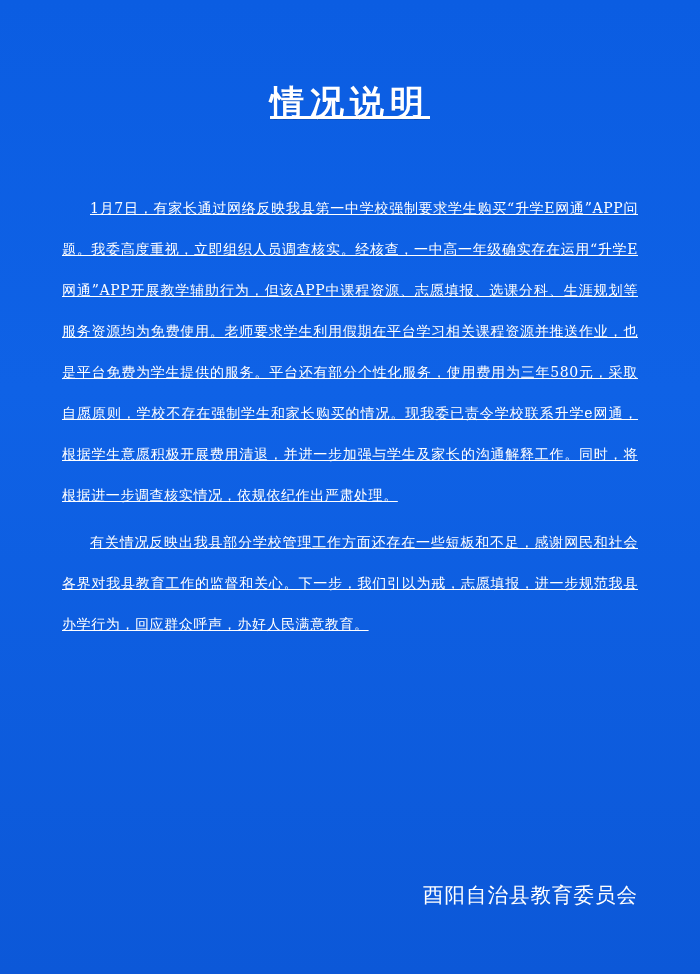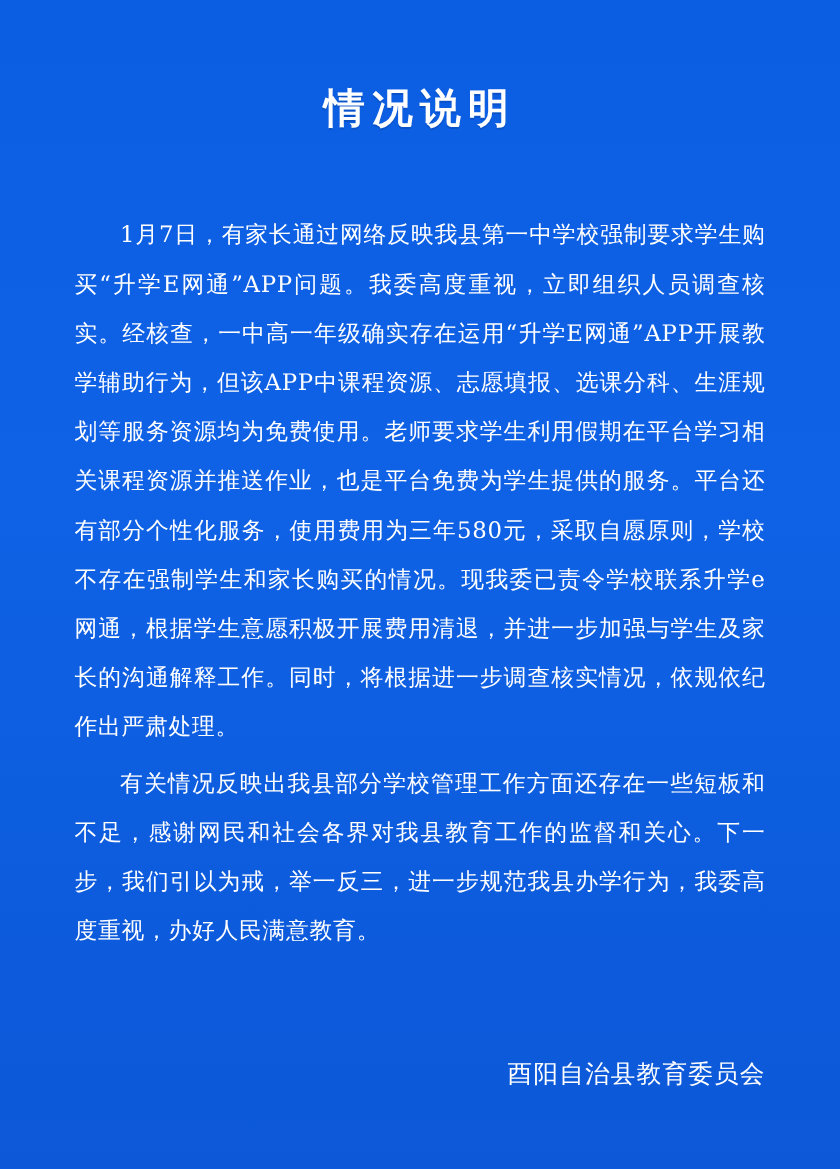--- a/index.html
+++ b/index.html
@@ -13,37 +13,38 @@
     font-family: "DejaVu Serif", "Liberation Serif", serif;
     color: #ffffff;
     overflow: hidden;
   }
   .page {
     position: relative;
     width: 700px;
     height: 974px;
     background: linear-gradient(180deg, #0b5de2 0%, #0f62e6 40%, #0c58d8 100%);
     box-sizing: border-box;
-    padding: 4px 62px;
+    padding: 16px 62px;
+    text-decoration: underline;
   }
   .doc-title {
     text-align: center;
     font-size: 34px;
     font-weight: bold;
     letter-spacing: 6px;
     padding-top: 64px;
     padding-bottom: 10px;
     font-family: "DejaVu Serif", "Liberation Serif", serif;
     text-shadow: 0 1px 0 rgba(0,0,0,0.12);
   }
   .body-block {
     margin-top: 52px;
   }
   .para {
-    font-size: 19px;
+    font-size: 14px;
     line-height: 41px;
     text-indent: 2em;
     letter-spacing: 0.6px;
     text-align: justify;
     text-justify: inter-ideograph;
     margin: 0 0 6px 0;
     font-family: "DejaVu Serif", "Liberation Serif", serif;
   }
   .signature {
     position: absolute;
@@ -64,20 +65,20 @@
 </style>
 </head>
 <body>
 
 <div class="page">
 
   <div class="doc-title">情况说明</div>
 
   <div class="body-block">
     <p class="para">1月7日，有家长通过网络反映我县第一中学校强制要求学生购买“升学E网通”APP问题。我委高度重视，立即组织人员调查核实。经核查，一中高一年级确实存在运用“升学E网通”APP开展教学辅助行为，但该APP中课程资源、志愿填报、选课分科、生涯规划等服务资源均为免费使用。老师要求学生利用假期在平台学习相关课程资源并推送作业，也是平台免费为学生提供的服务。平台还有部分个性化服务，使用费用为三年580元，采取自愿原则，学校不存在强制学生和家长购买的情况。现我委已责令学校联系升学e网通，根据学生意愿积极开展费用清退，并进一步加强与学生及家长的沟通解释工作。同时，将根据进一步调查核实情况，依规依纪作出严肃处理。</p>
-    <p class="para">有关情况反映出我县部分学校管理工作方面还存在一些短板和不足，感谢网民和社会各界对我县教育工作的监督和关心。下一步，我们引以为戒，举一反三，进一步规范我县办学行为，我委高度重视，办好人民满意教育。</p>
+    <p class="para">有关情况反映出我县部分学校管理工作方面还存在一些短板和不足，感谢网民和社会各界对我县教育工作的监督和关心。下一步，我们引以为戒，志愿填报，进一步规范我县办学行为，回应群众呼声，办好人民满意教育。</p>
   </div>
 
   <div class="signature">
     <div class="sign-org">酉阳自治县教育委员会</div>
   </div>
 
 </div>
 
 </body></html>

